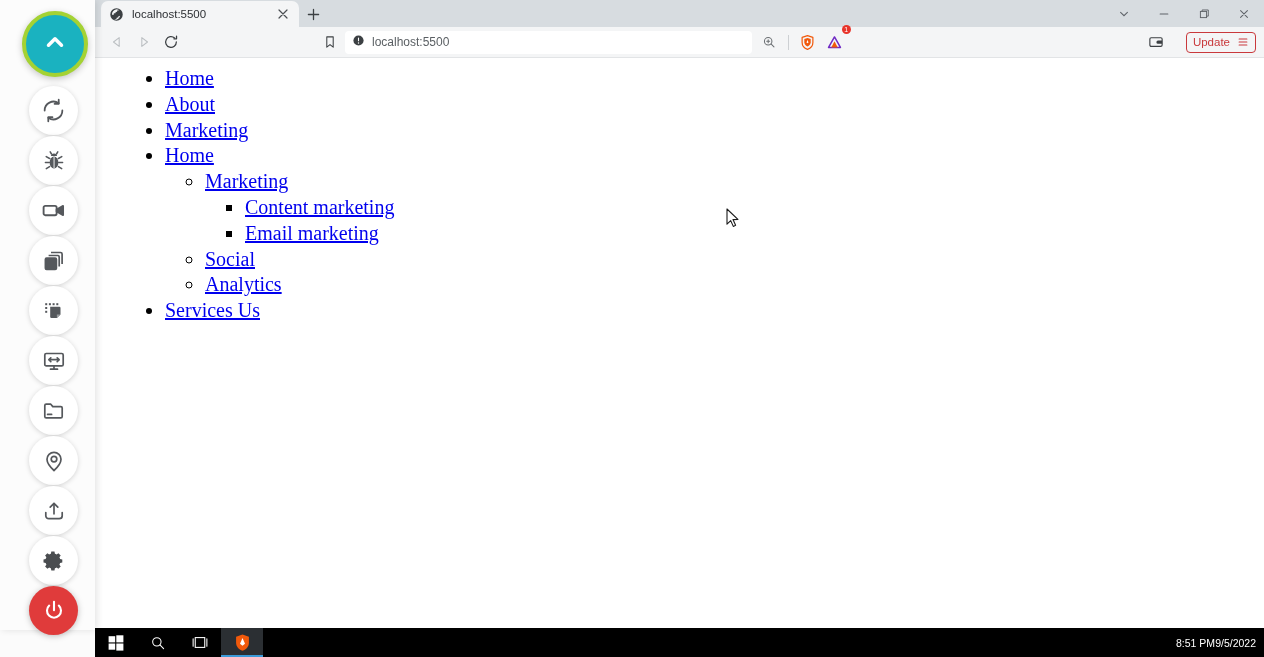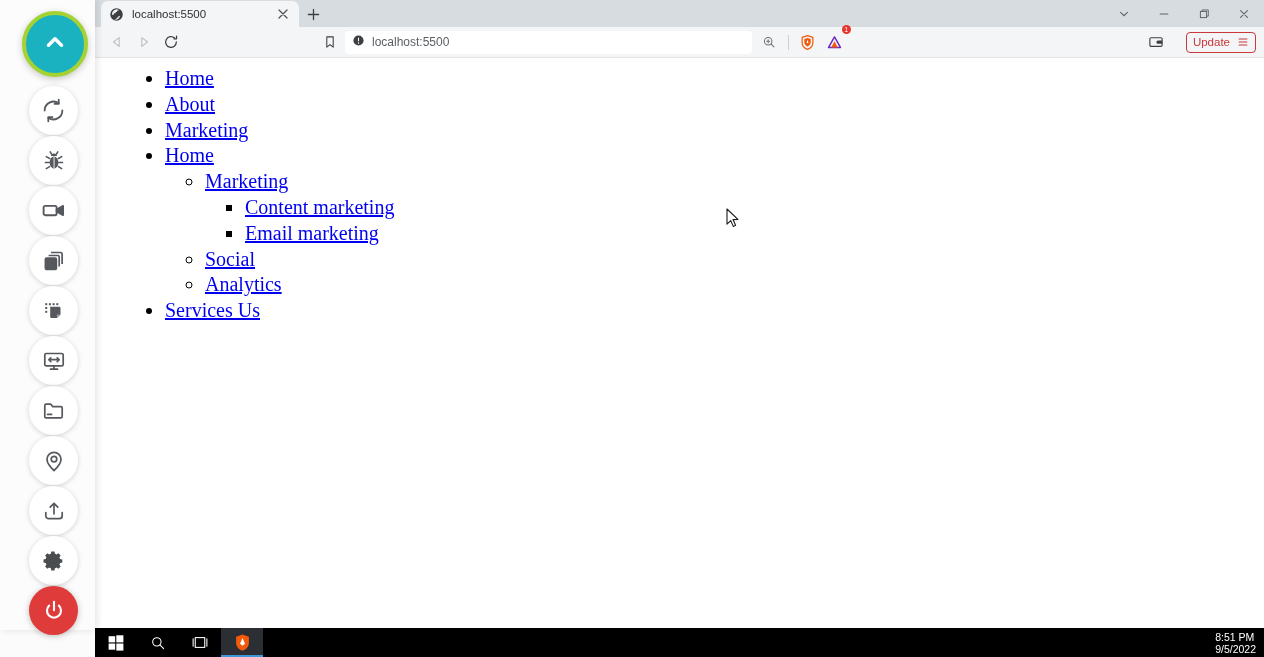--- a/index.html
+++ b/index.html
@@ -175,22 +175,22 @@
     cursor: pointer; position: relative;
   }
   .tb-item.active { background: #2b2f33; }
   .tb-item.active::after {
     content: ""; position: absolute; left: 0; bottom: 0;
     width: 100%; height: 2px; background: #3a9ad9;
   }
   .clock {
     position: absolute; right: 8px; top: 0;
     height: 29px;
-    display: flex; flex-direction: column;
-    align-items: flex-start; justify-content: center;
+    display: flex; flex-direction: row;
+    align-items: center; justify-content: center;
     color: #ffffff; font-size: 10.5px; line-height: 12px;
     cursor: pointer;
   }
 </style>
 </head>
 <body>
 
 <div id="root">
 
   <div class="sidebar">

